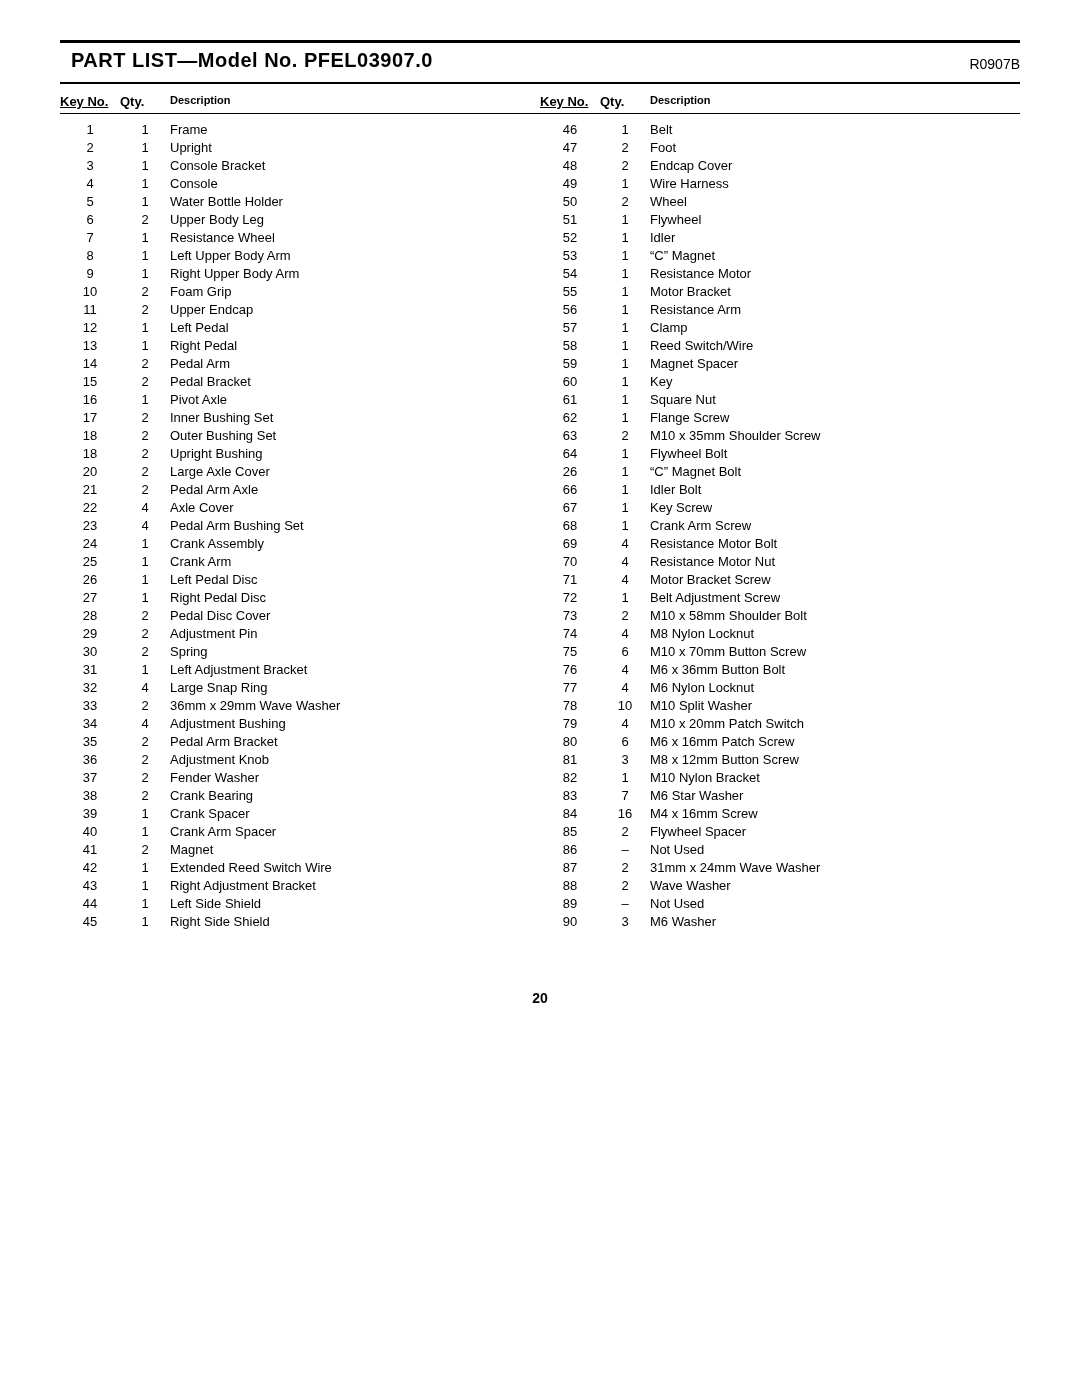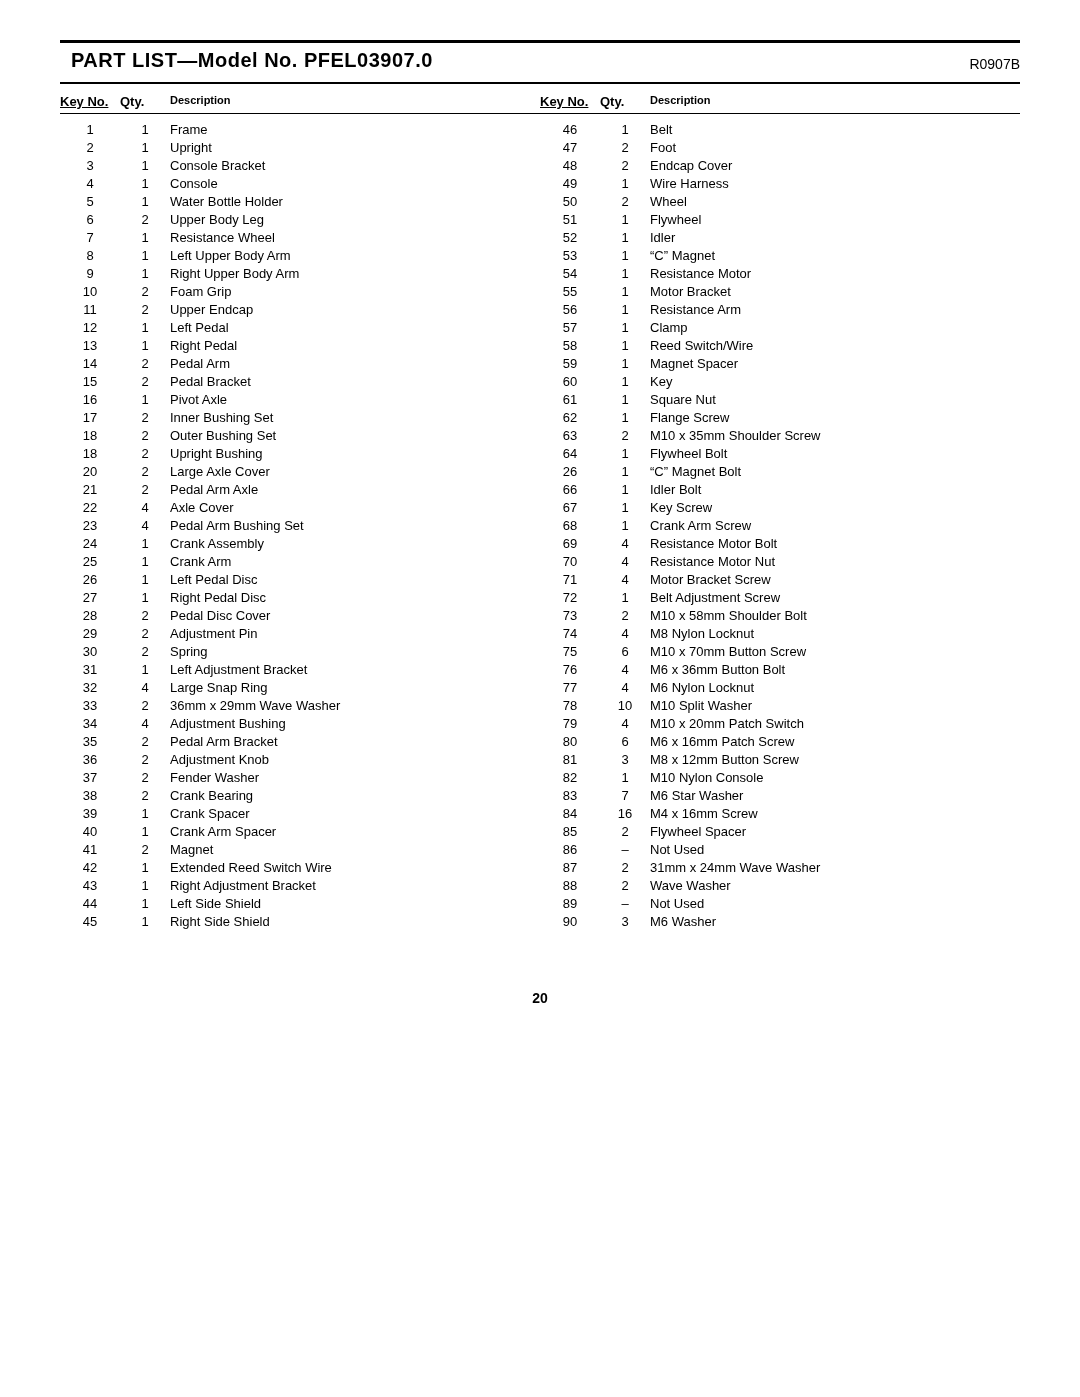--- a/index.html
+++ b/index.html
@@ -525,21 +525,21 @@
     <span class="cell-desc">M6 x 16mm Patch Screw</span>
   </div>
       <div class="part-row">
     <span class="cell-keyno">81</span>
     <span class="cell-qty">3</span>
     <span class="cell-desc">M8 x 12mm Button Screw</span>
   </div>
       <div class="part-row">
     <span class="cell-keyno">82</span>
     <span class="cell-qty">1</span>
-    <span class="cell-desc">M10 Nylon Console</span>
+    <span class="cell-desc">M10 Nylon Bracket</span>
   </div>
       <div class="part-row">
     <span class="cell-keyno">83</span>
     <span class="cell-qty">7</span>
     <span class="cell-desc">M6 Star Washer</span>
   </div>
       <div class="part-row">
     <span class="cell-keyno">84</span>
     <span class="cell-qty">16</span>
     <span class="cell-desc">M4 x 16mm Screw</span>

